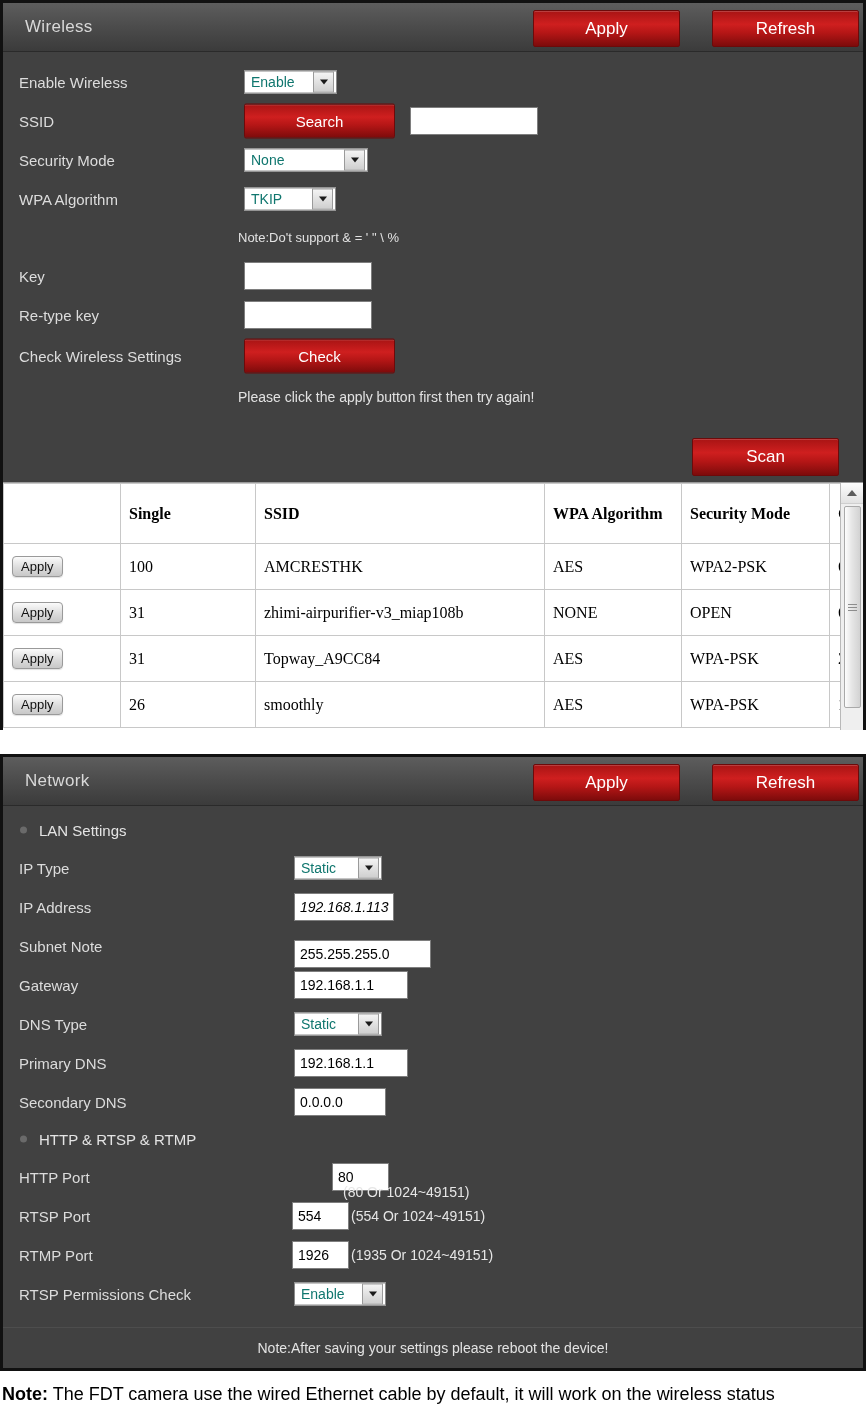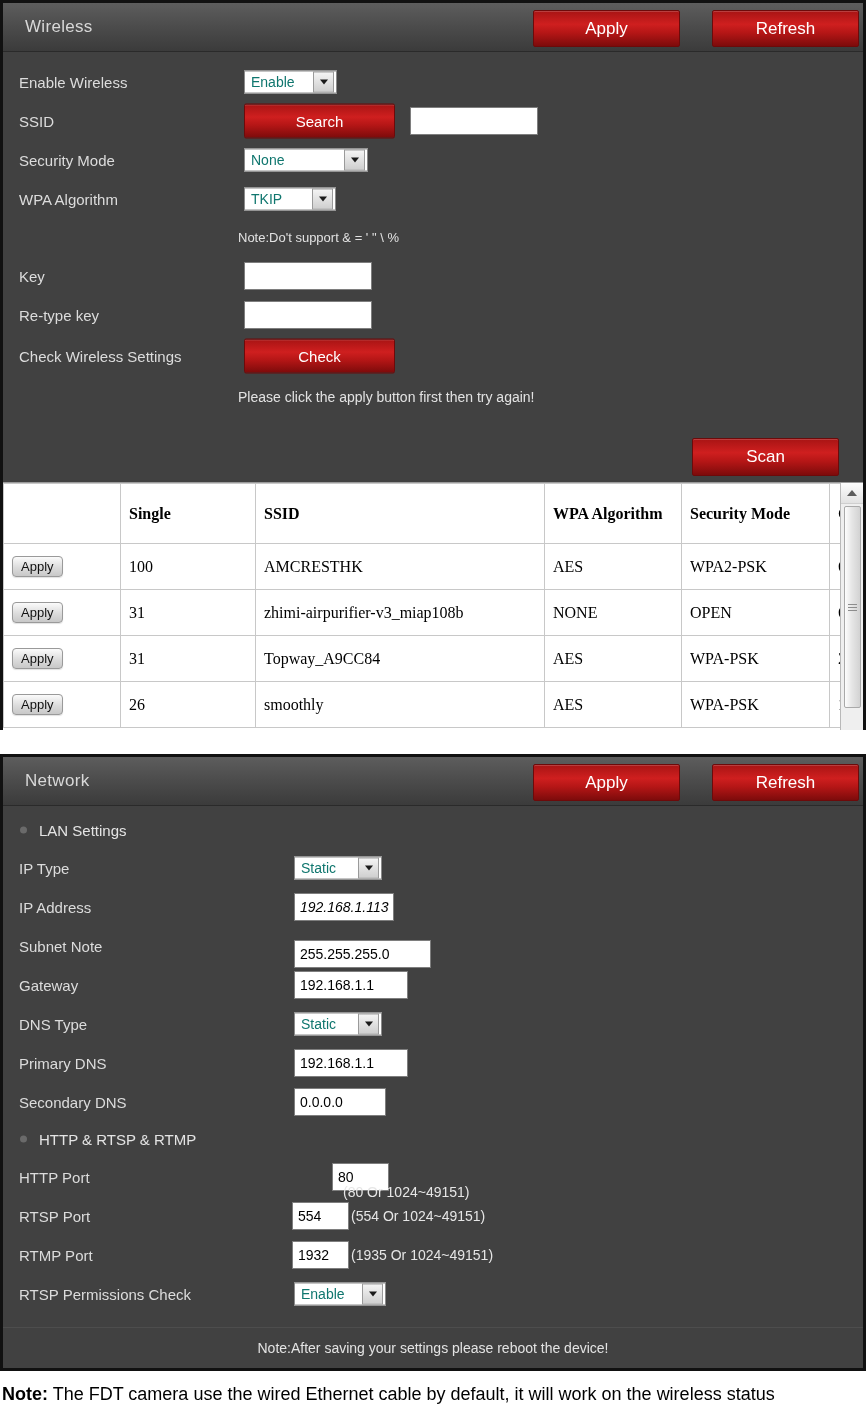--- a/index.html
+++ b/index.html
@@ -406,21 +406,21 @@
     </div>
 
     <div class="row">
       <div class="lbl">RTSP Port</div>
       <div class="txt ctl" style="left:289px;width:57px;height:28px;">554</div>
       <div class="hint" style="left:348px;">(554 Or 1024~49151)</div>
     </div>
 
     <div class="row">
       <div class="lbl">RTMP Port</div>
-      <div class="txt ctl" style="left:289px;width:57px;height:28px;">1932</div>
+      <div class="txt ctl" style="left:289px;width:57px;height:28px;">1926</div>
       <div class="hint" style="left:348px;">(1935 Or 1024~49151)</div>
     </div>
 
     <div class="row">
       <div class="lbl">RTSP Permissions Check</div>
       <div class="ctl" style="left:291px;">
         <div class="sel" style="width:92px;">
           <span class="selval">Enable</span>
           <span class="arrow"></span>
         </div>

